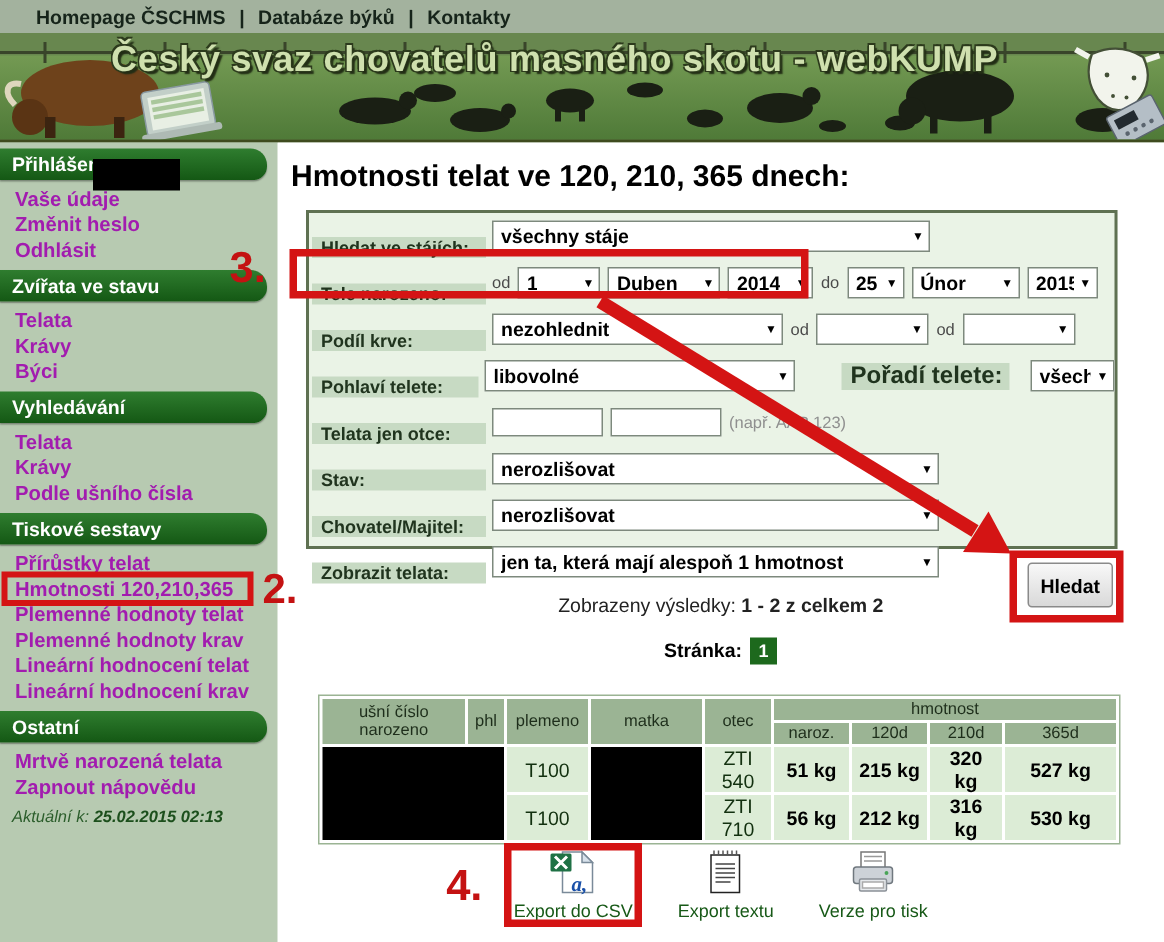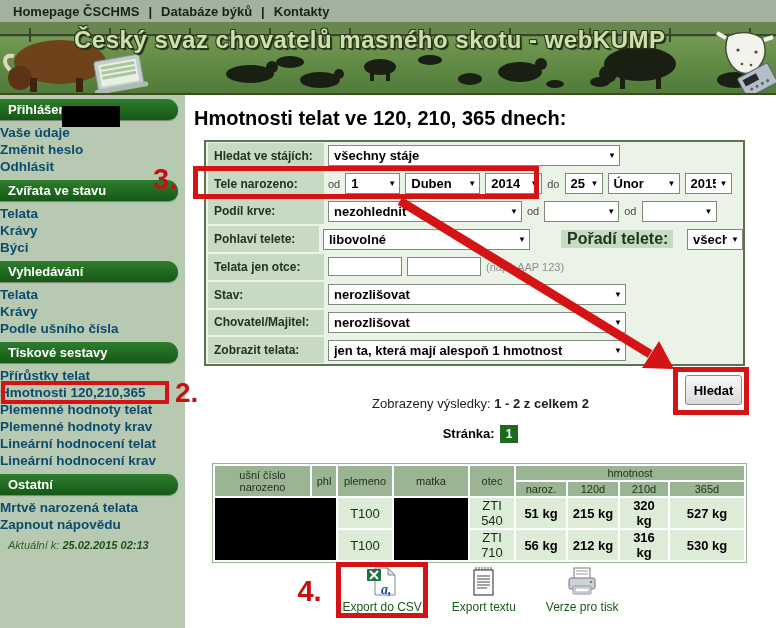--- a/index.html
+++ b/index.html
@@ -2,52 +2,52 @@
 <html lang="cs"><head>
 <meta charset="utf-8">
 <style>
   * { margin:0; padding:0; box-sizing:border-box; }
   html,body { width:776px; height:628px; }
   body { position:relative; font-family:"Liberation Sans",sans-serif; background:#fff; overflow:hidden; }
   a { text-decoration:none; cursor:pointer; }
 
   
   .topbar { position:absolute; left:0; top:0; width:776px; height:22px; background:#a3b29e;
-            display:flex; align-items:center; padding-left:13px; gap:9px;
+            display:flex; align-items:center; padding-left:24px; gap:9px;
             font-weight:bold; font-size:13px; color:#16241a; }
   .toplink { color:#16241a; }
 
   
   .header { position:absolute; left:0; top:22px; width:776px; height:73px; border-bottom:2px solid #3e4b1e; overflow:hidden; background:#5d8444; }
   .hphoto { position:absolute; left:0; top:0; width:776px; height:71px; display:block; }
   .site-title { position:absolute; left:74px; top:4px; font-size:24px; font-weight:bold; color:#cfe0ae; letter-spacing:.5px;
                 text-shadow:-1px -1px 0 #2c3a1c, 1px -1px 0 #2c3a1c, -1px 1px 0 #2c3a1c, 2px 2px 1px #222d15; }
 
   
   .sidebar { position:absolute; left:0; top:95px; width:185px; height:533px; background:#b7cab1; padding-top:4px; overflow:visible; z-index:5; }
   .shead { height:21px; margin:5px 7px 4px 0; background:linear-gradient(#2f7d2f,#145814); color:#fff;
            font-size:13px; font-weight:bold; line-height:21px; padding-left:8px;
            border-radius:0 11px 9px 0; box-shadow:0 1px 1px rgba(0,0,0,.35); }
   .shead.first { margin-top:0; }
-  .slink { display:block; line-height:17px; font-size:13.5px; font-weight:bold; color:#0c4a6e; white-space:nowrap; }
+  .slink { display:block; padding-left:10px; line-height:17px; font-size:13.5px; font-weight:bold; color:#a21caf; white-space:nowrap; }
   .slink-wrap { position:relative; z-index:20; }
   .redacted-name { position:absolute; left:62px; top:11px; width:58px; height:21px; background:#000; z-index:2; }
   .sfoot { margin:6px 0 0 8px; font-size:11px; color:#2c5e2c;font-style:italic; }
   .sfoot b { color:#1c4f1c; }
   .hl2 { position:absolute; left:1px; top:-3px; width:168px; height:23px; border:4px solid #d41414; pointer-events:none; }
   .num2 { position:absolute; left:175px; top:-7px; font-size:28px; font-weight:bold; color:#c41212; }
 
   
   .main { position:absolute; left:185px; top:95px; width:591px; height:533px; background:#fff; }
   .heading { position:absolute; left:9px; top:12px; font-size:20px; font-weight:bold; color:#000; }
 
   .form { position:absolute; left:19px; top:45px; width:541px; height:226px; background:#eaf3e6;
           border:2px solid #5f7152; display:flex; flex-direction:column; }
   .frow { flex:1; display:flex; align-items:center; }
-  .flabel { width:116px; align-self:stretch; margin:1px 0 1px 2px; background:#c7dac3; display:flex; align-items:center;
+  .flabel { width:116px; align-self:stretch; margin:16px 0 1px 2px; background:#c7dac3; display:flex; align-items:center;
             padding-left:6px; font-size:12px; font-weight:bold; color:#20341e; }
   .ffield { flex:1; display:flex; align-items:center; padding-left:4px; gap:5px; }
   .sel { height:21px; background:#fff; border:1px solid #7d897d; display:flex; align-items:center;
          justify-content:space-between; padding:0 3px 0 5px; font-size:13px; font-weight:bold; color:#000;
          overflow:hidden; cursor:pointer; flex:none; }
   .selv { white-space:nowrap; overflow:hidden; }
   .arr { font-size:8px; margin-left:4px; flex:none; }
   .mini { font-size:11px; color:#4a4a4a; flex:none; }
   .flabel2 { width:112px; align-self:stretch; margin:2px 0 2px 26px; background:#c7dac3; display:flex; align-items:center;
              padding-left:6px; font-size:16px; font-weight:bold; color:#20341e; flex:none; }

